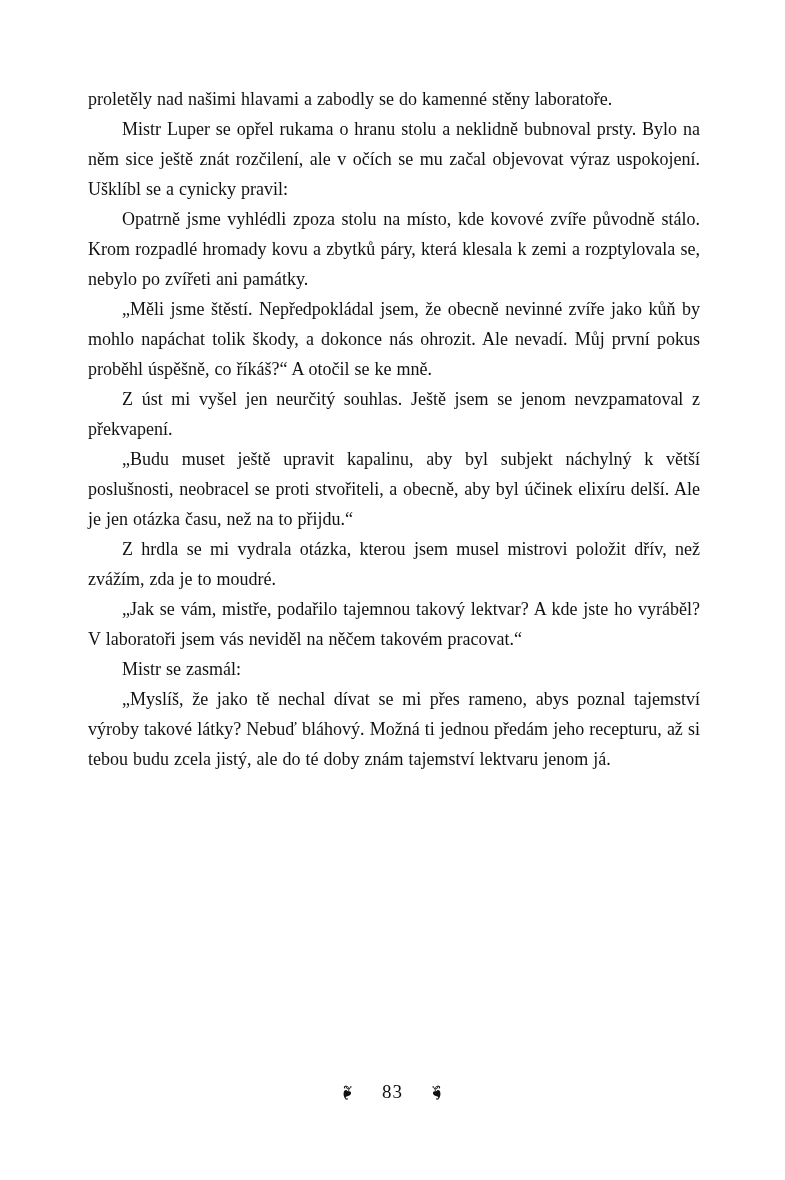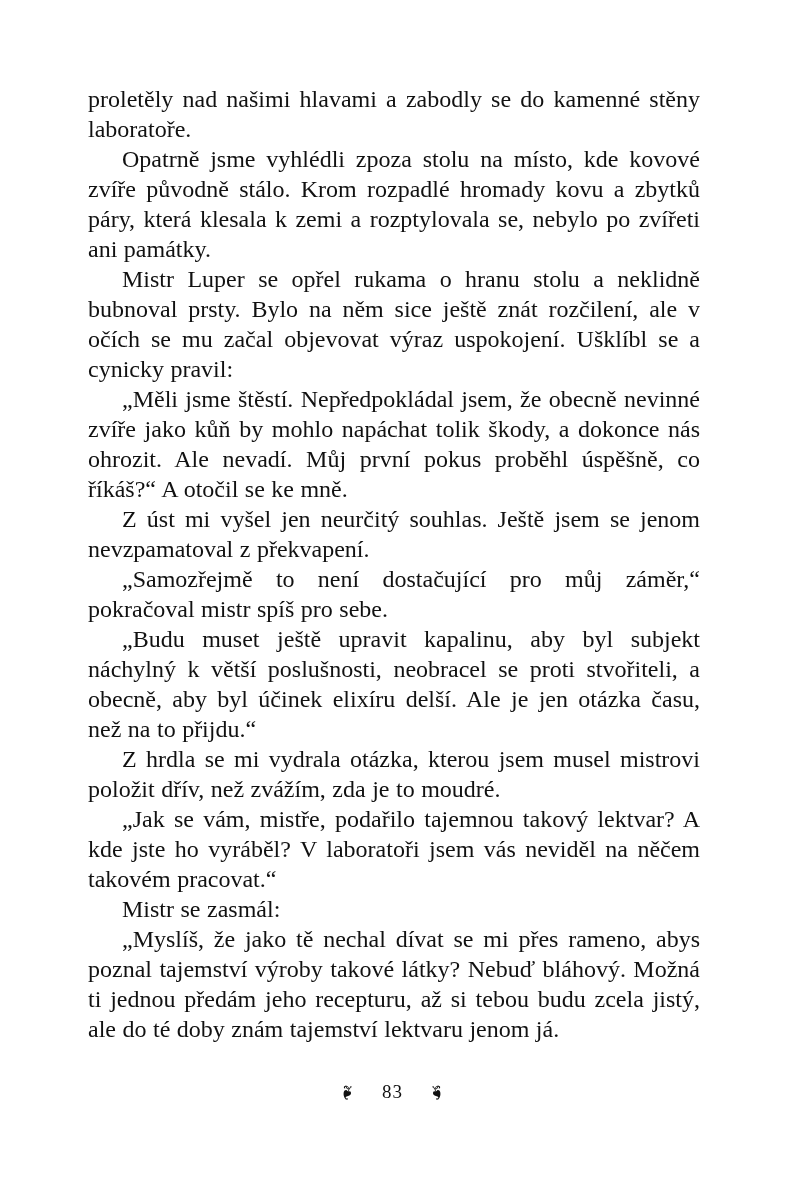--- a/index.html
+++ b/index.html
@@ -18,21 +18,21 @@
   .book-page {
     position: absolute;
     inset: 0;
     background: #ffffff;
   }
   .text-block {
     position: absolute;
     left: 88px;
     top: 84px;
     width: 612px;
-    font-size: 24px;
+    font-size: 18px;
     line-height: 30px;
     text-align: justify;
     hyphens: auto;
     -webkit-hyphens: auto;
     word-spacing: 0.5px;
   }
   p.para {
     margin: 0;
     padding: 0;
     text-indent: 0;
@@ -65,25 +65,24 @@
     transform: rotate(90deg) scaleY(-1);
   }
 </style>
 </head>
 <body>
 
 <div class="book-page">
 
   <div class="text-block">
       <p class="para" lang="cs">proletěly nad našimi hlavami a zabodly se do kamenné stěny laboratoře.</p>
+      <p class="para indent" lang="cs">Mistr Luper se opřel rukama o hranu stolu a neklidně bubnoval prsty. Bylo na něm sice ještě znát rozčilení, ale v očích se mu začal objevovat výraz uspokojení. Ušklíbl se a cynicky pravil:</p>
       <p class="para indent" lang="cs">Opatrně jsme vyhlédli zpoza stolu na místo, kde kovové zvíře původně stálo. Krom rozpadlé hromady kovu a zbytků páry, která klesala k zemi a rozptylovala se, nebylo po zvířeti ani památky.</p>
-      <p class="para indent" lang="cs">Mistr Luper se opřel rukama o hranu stolu a neklidně bubnoval prsty. Bylo na něm sice ještě znát rozčilení, ale v očích se mu začal objevovat výraz uspokojení. Ušklíbl se a cynicky pravil:</p>
       <p class="para indent" lang="cs">„Měli jsme štěstí. Nepředpokládal jsem, že obecně nevinné zvíře jako kůň by mohlo napáchat tolik škody, a dokonce nás ohrozit. Ale nevadí. Můj první pokus proběhl úspěšně, co říkáš?“ A otočil se ke mně.</p>
       <p class="para indent" lang="cs">Z úst mi vyšel jen neurčitý souhlas. Ještě jsem se jenom nevzpamatoval z překvapení.</p>
-      <p class="para indent" lang="cs">„Samozřejmě to není dostačující pro můj záměr,“ pokračoval mistr spíš pro sebe.</p>
       <p class="para indent" lang="cs">„Budu muset ještě upravit kapalinu, aby byl subjekt náchylný k větší poslušnosti, neobracel se proti stvořiteli, a obecně, aby byl účinek elixíru delší. Ale je jen otázka času, než na to přijdu.“</p>
       <p class="para indent" lang="cs">Z hrdla se mi vydrala otázka, kterou jsem musel mistrovi položit dřív, než zvážím, zda je to moudré.</p>
       <p class="para indent" lang="cs">„Jak se vám, mistře, podařilo tajemnou takový lektvar? A kde jste ho vyráběl? V laboratoři jsem vás neviděl na něčem takovém pracovat.“</p>
       <p class="para indent" lang="cs">Mistr se zasmál:</p>
       <p class="para indent" lang="cs">„Myslíš, že jako tě nechal dívat se mi přes rameno, abys poznal tajemství výroby takové látky? Nebuď bláhový. Možná ti jednou předám jeho recepturu, až si tebou budu zcela jistý, ale do té doby znám tajemství lektvaru jenom já.</p>
     </div>
 
   <div class="footer">
     <span class="fleuron">❧</span>
     <span class="page-number">83</span>

